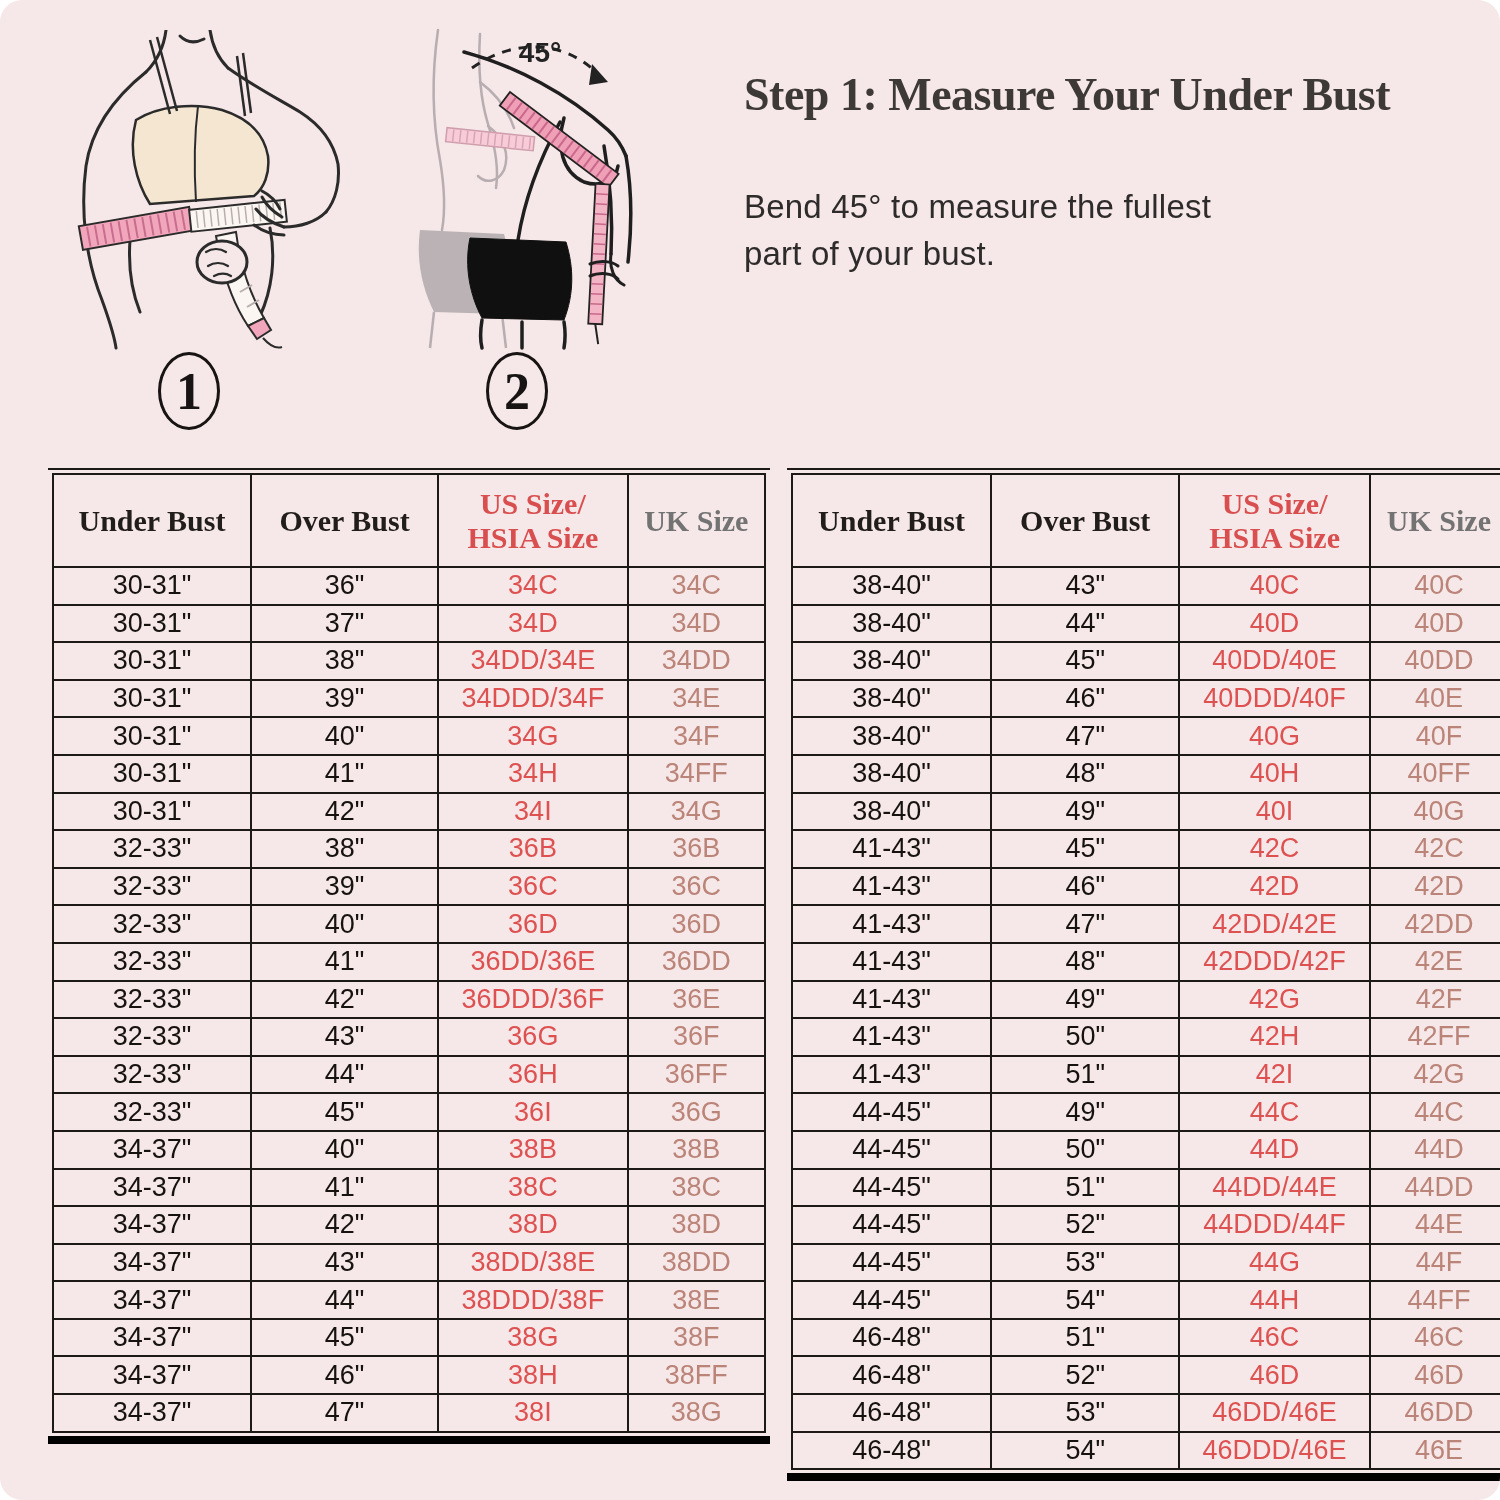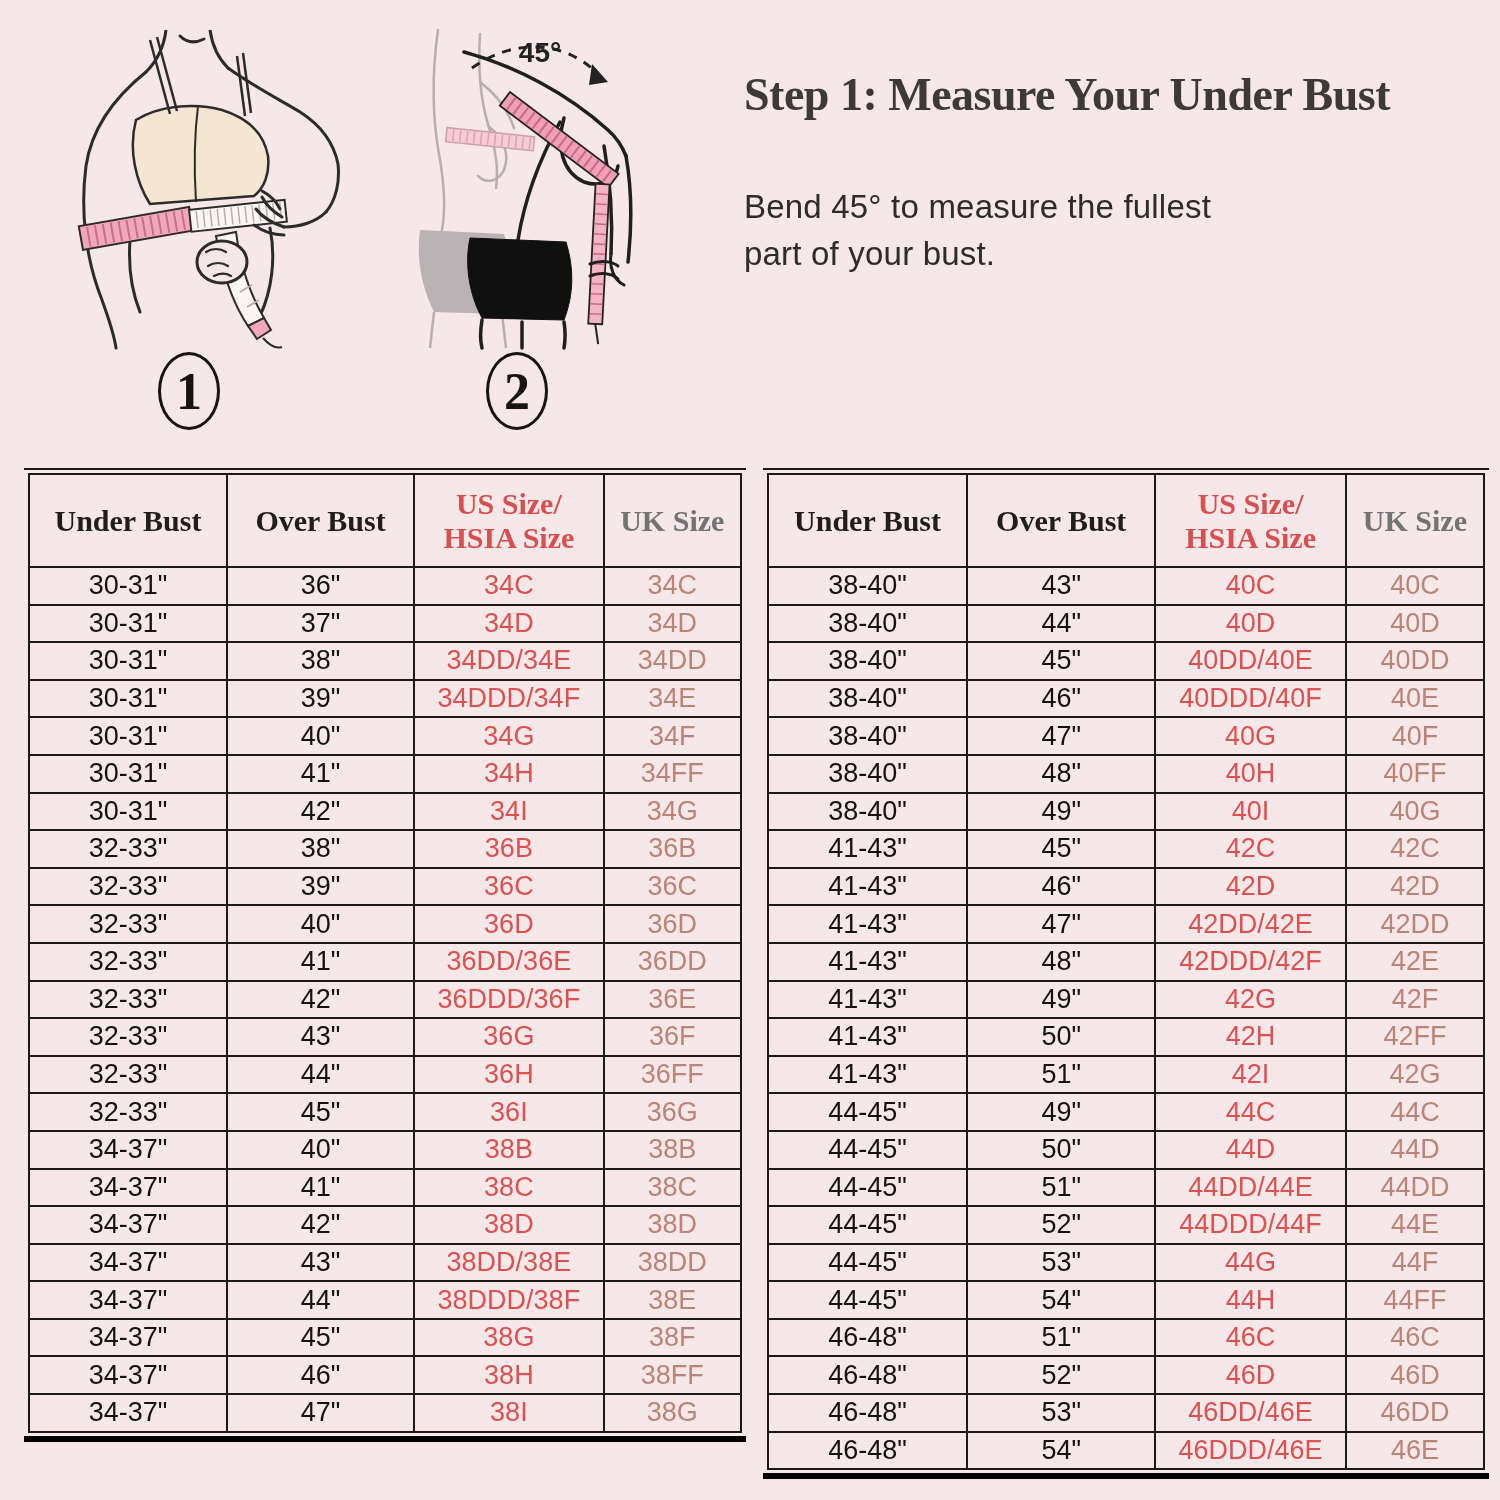--- a/index.html
+++ b/index.html
@@ -1,19 +1,20 @@
 <!DOCTYPE html>
 <html><head>
 <meta charset="utf-8">
 <style>
   html,body{margin:0;padding:0;}
   .canvas{
     position:relative;width:1500px;height:1500px;overflow:hidden;
     background:#f6e7e8;
     font-family:"Liberation Sans",sans-serif;
+    border-radius:22px;
   }
   
   .fig{position:absolute;}
   #fig1{left:30px;top:30px;}
   #fig2{left:368px;top:22px;}
   .num-badge{
     position:absolute;width:56px;height:72px;
     border:3.5px solid #171413;border-radius:50%;
     display:flex;align-items:center;justify-content:center;
     font-family:"Liberation Serif",serif;font-weight:700;font-size:52px;color:#171413;
@@ -28,22 +29,22 @@
     font-size:46px;color:#3d3937;letter-spacing:-0.5px;line-height:1.1;margin-top:38px;
   }
   .step-body{
     font-size:33px;color:#2e2b2b;line-height:1.44;margin-top:18px;
     white-space:pre-line;letter-spacing:0.2px;
   }
   .step2{margin-top:62px;}
   
   .size-table-wrap{
     position:absolute;top:468px;
-    border-top:2px solid #1c1917;border-bottom:6px solid #000000;
-    padding:3px 4px;background:#f6e7e8;
+    border-top:2px solid #1c1917;border-bottom:8px solid #000000;
+    padding:3px 4px;background:#f6e7e8;margin-left:24px;
   }
   #wrap0{left:24px;width:714px;}
   #wrap1{left:763px;width:718px;}
   table.size-table{
     width:100%;border-collapse:collapse;table-layout:fixed;background:#f6e7e8;
   }
   .size-table th,.size-table td{
     border:2px solid #1c1917;text-align:center;vertical-align:middle;
     overflow:hidden;
   }

